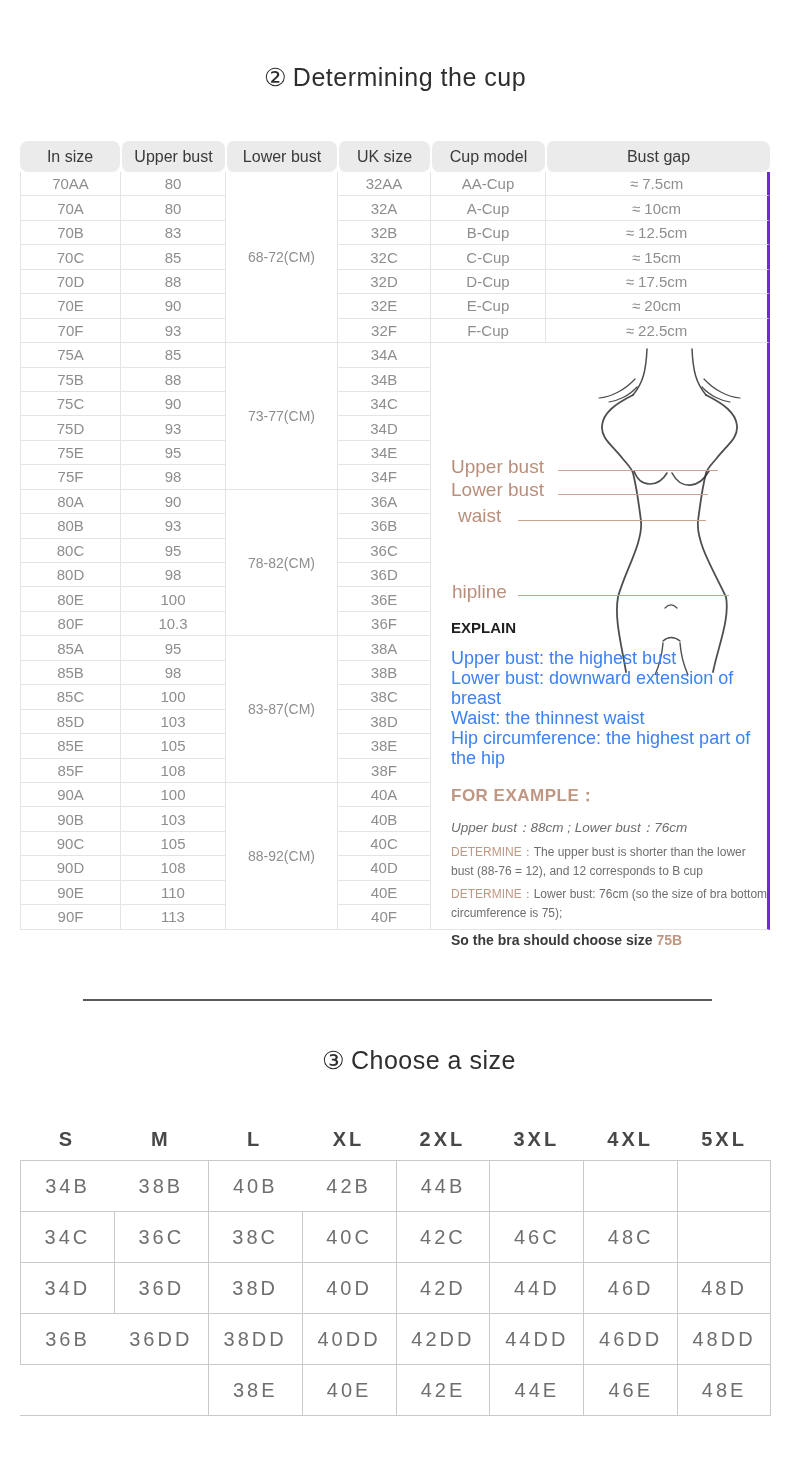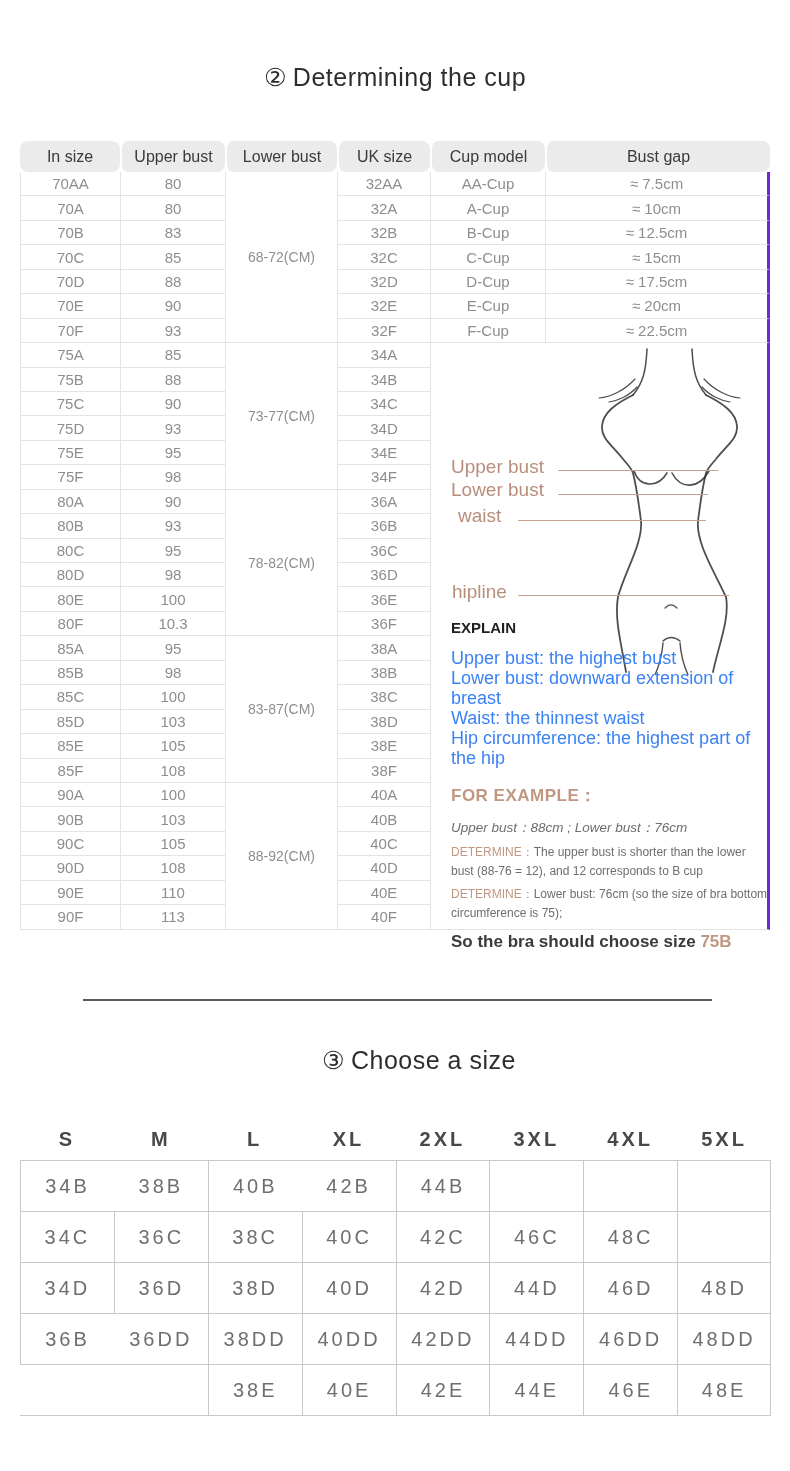--- a/index.html
+++ b/index.html
@@ -32,21 +32,21 @@
   #diagram-content .mline{position:absolute;height:1px;background:#c7a28d;}
   #body-svg{position:absolute;left:158px;top:2px;}
 
   .explain{position:absolute;left:20px;top:276px;width:318px;}
   .ex-title{font-size:15px;font-weight:600;color:#1f1f1f;margin:0 0 12px 0;}
   .ex-line{font-size:18px;color:#3b82f6;line-height:20px;}
   .fx-title{font-size:17px;font-weight:bold;color:#c09782;margin:16px 0 12px 0;letter-spacing:.5px;}
   .fx-intro{font-size:13.5px;color:#6e6e6e;margin:0 0 6px 0;font-style:italic;}
   .fx-det{font-size:12px;color:#6e6e6e;line-height:19px;margin:4px 0;}
   .fx-det .det{color:#c09782;}
-  .fx-conclusion{font-size:17px;font-weight:bold;color:#3a3a3a;margin:9px 0 0 0;}
+  .fx-conclusion{font-size:14px;font-weight:bold;color:#3a3a3a;margin:9px 0 0 0;}
   .fx-conclusion .size{color:#c09782;}
 
   
   #divider{position:absolute;left:83px;top:999px;width:629px;height:2px;background:#5a5a5a;}
 
   
   #t2{position:absolute;left:20px;top:1118px;width:751px;
       border-collapse:separate;border-spacing:0;table-layout:fixed;}
   #t2 th{height:42px;font-size:20px;font-weight:bold;color:#484848;
          letter-spacing:3px;text-align:center;padding:0;}

